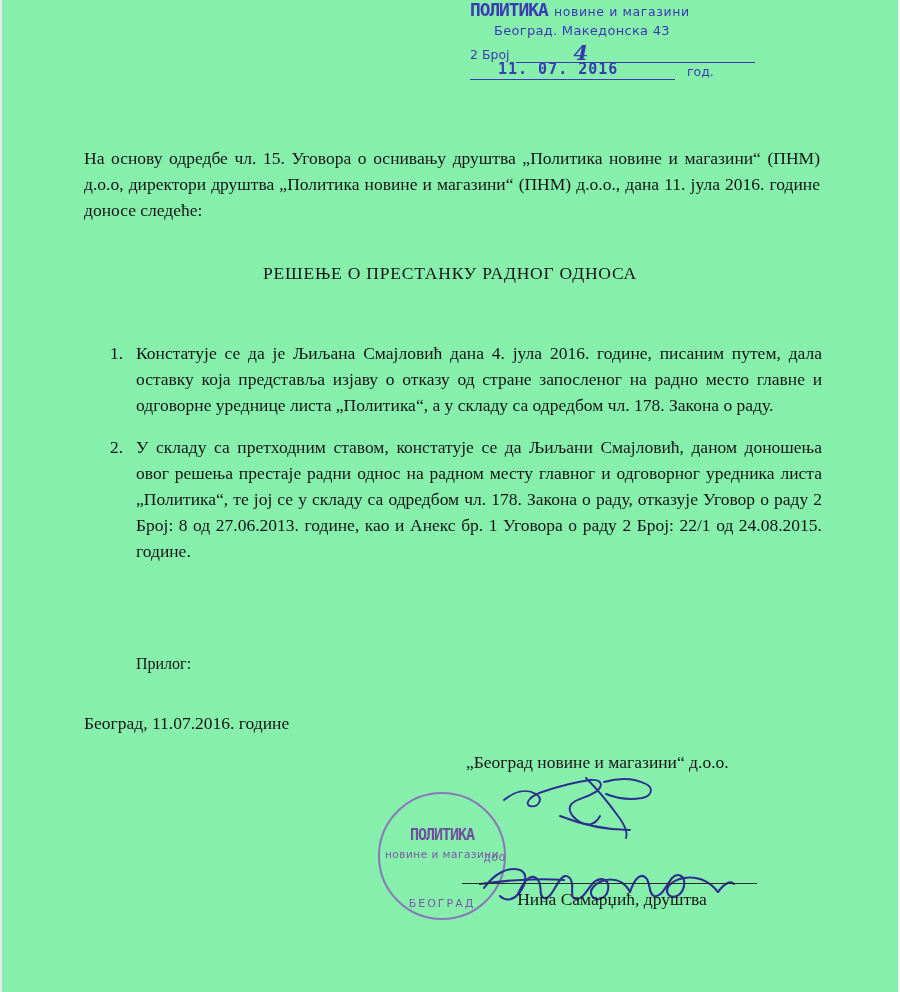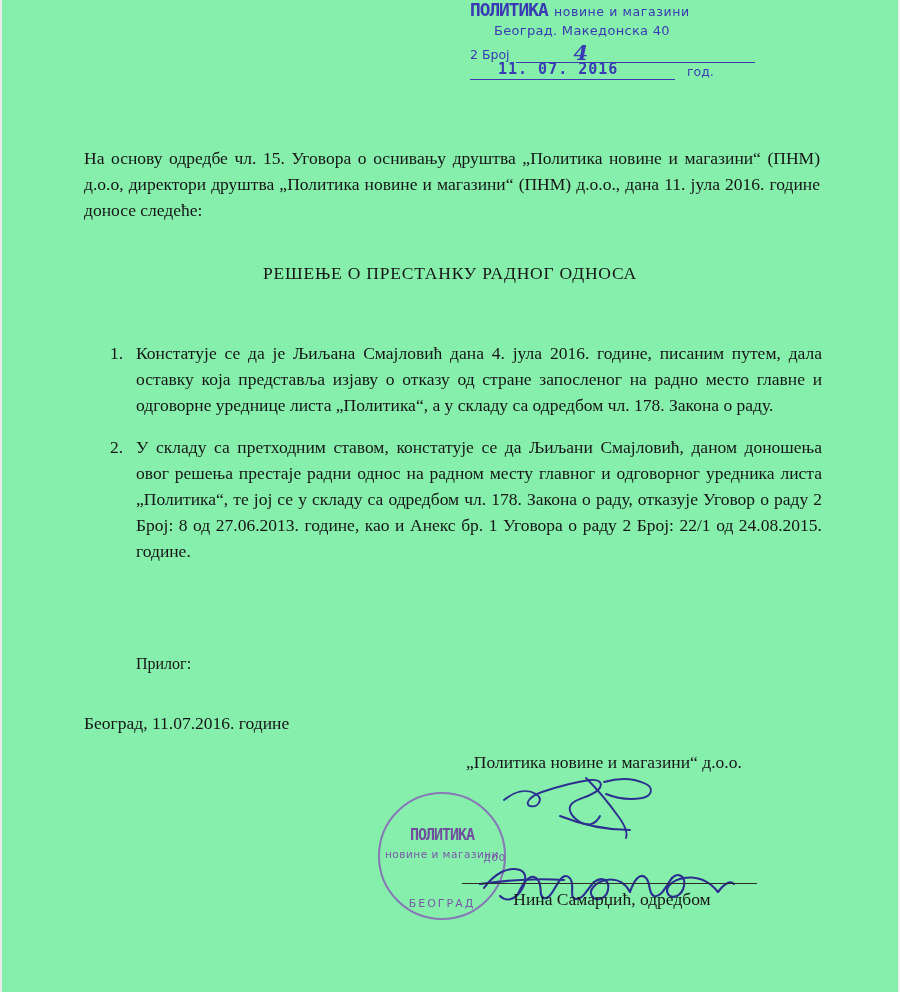--- a/index.html
+++ b/index.html
@@ -293,21 +293,21 @@
 </head>
 <body>
 
 <div id="page">
 
   <div class="header-stamp">
     <div class="hs-line1">
       <span class="hs-brand">ПОЛИТИКА</span>
       <span class="hs-sub">новине и магазини</span>
     </div>
-    <div class="hs-line2">Београд. Македонска 40</div>
+    <div class="hs-line2">Београд. Македонска 43</div>
 
     <div class="hs-numrow">
       <span class="hs-label">2 Број</span>
       <span class="hs-rule">
         <span class="hs-handnum">4</span>
       </span>
     </div>
 
     <div class="hs-daterow">
       <span class="hs-daterule">
@@ -329,21 +329,21 @@
     <div class="clause">
       <span class="clause-num">2.</span>
       <span class="clause-text">У складу са претходним ставом, констатује се да Љиљани Смајловић, даном доношења овог решења престаје радни однос на радном месту   главног и одговорног уредника листа „Политика“, те јој се у складу са одредбом чл. 178. Закона о раду, отказује Уговор о раду 2 Број: 8 од 27.06.2013. године, као и Анекс бр. 1 Уговора о раду 2 Број: 22/1 од 24.08.2015. године.</span>
     </div>
   </div>
 
   <div class="attachment-label">Прилог:</div>
 
   <div class="place-date">Београд, 11.07.2016. године</div>
 
-  <div class="sig-company">„Политика новине и магазини“ д.о.о.</div>
+  <div class="sig-company">„Београд новине и магазини“ д.о.о.</div>
 
   <div class="round-stamp">
     <div class="rs-ring"></div>
     <div class="rs-brand">ПОЛИТИКА</div>
     <div class="rs-sub">новине и магазини</div>
     <div class="rs-doo">ДОО</div>
     <div class="rs-city">БЕОГРАД</div>
   </div>
 
   <svg class="ink" id="sig-ink-1" width="210" height="75" viewBox="0 0 210 75">
@@ -370,16 +370,16 @@
                C183 40 188 28 194 20"></path>
       <path d="M194 20 C200 14 208 18 206 28 C204 38 194 42 190 36
                C186 30 194 22 206 20 C220 18 232 24 240 34"></path>
       <path d="M240 34 C246 26 252 22 256 26"></path>
     </g>
   </svg>
 
 
   <div class="sig-block-2">
     <div class="sig-rule"></div>
-    <div class="sig-name">Нина Самарџић, одредбом</div>
+    <div class="sig-name">Нина Самарџић, друштва</div>
   </div>
 
 </div>
 
 </body></html>

